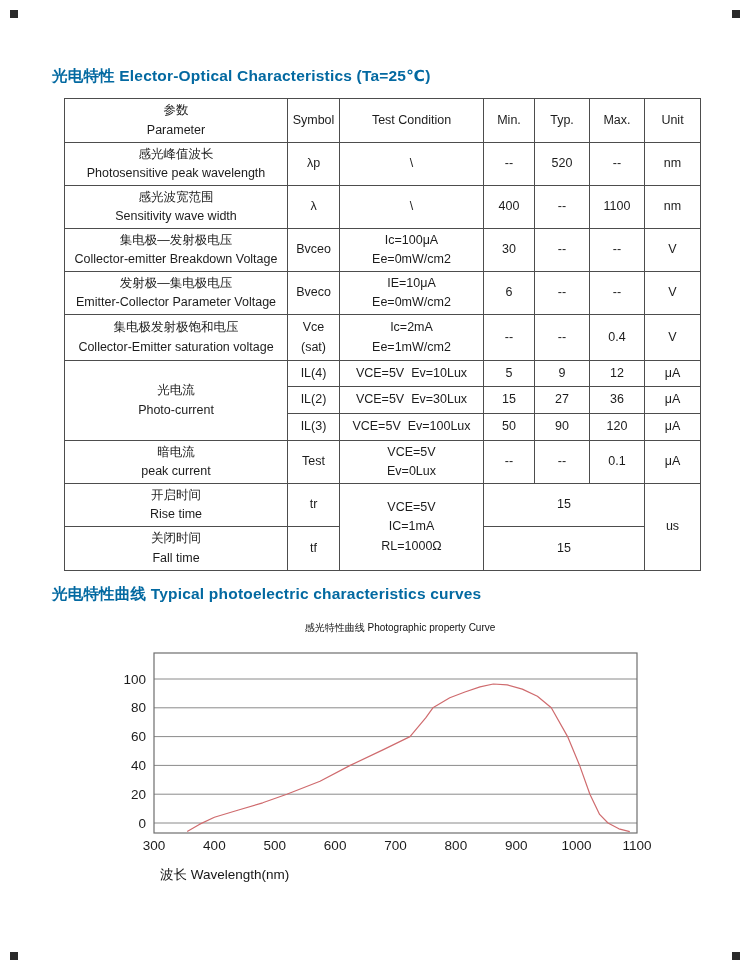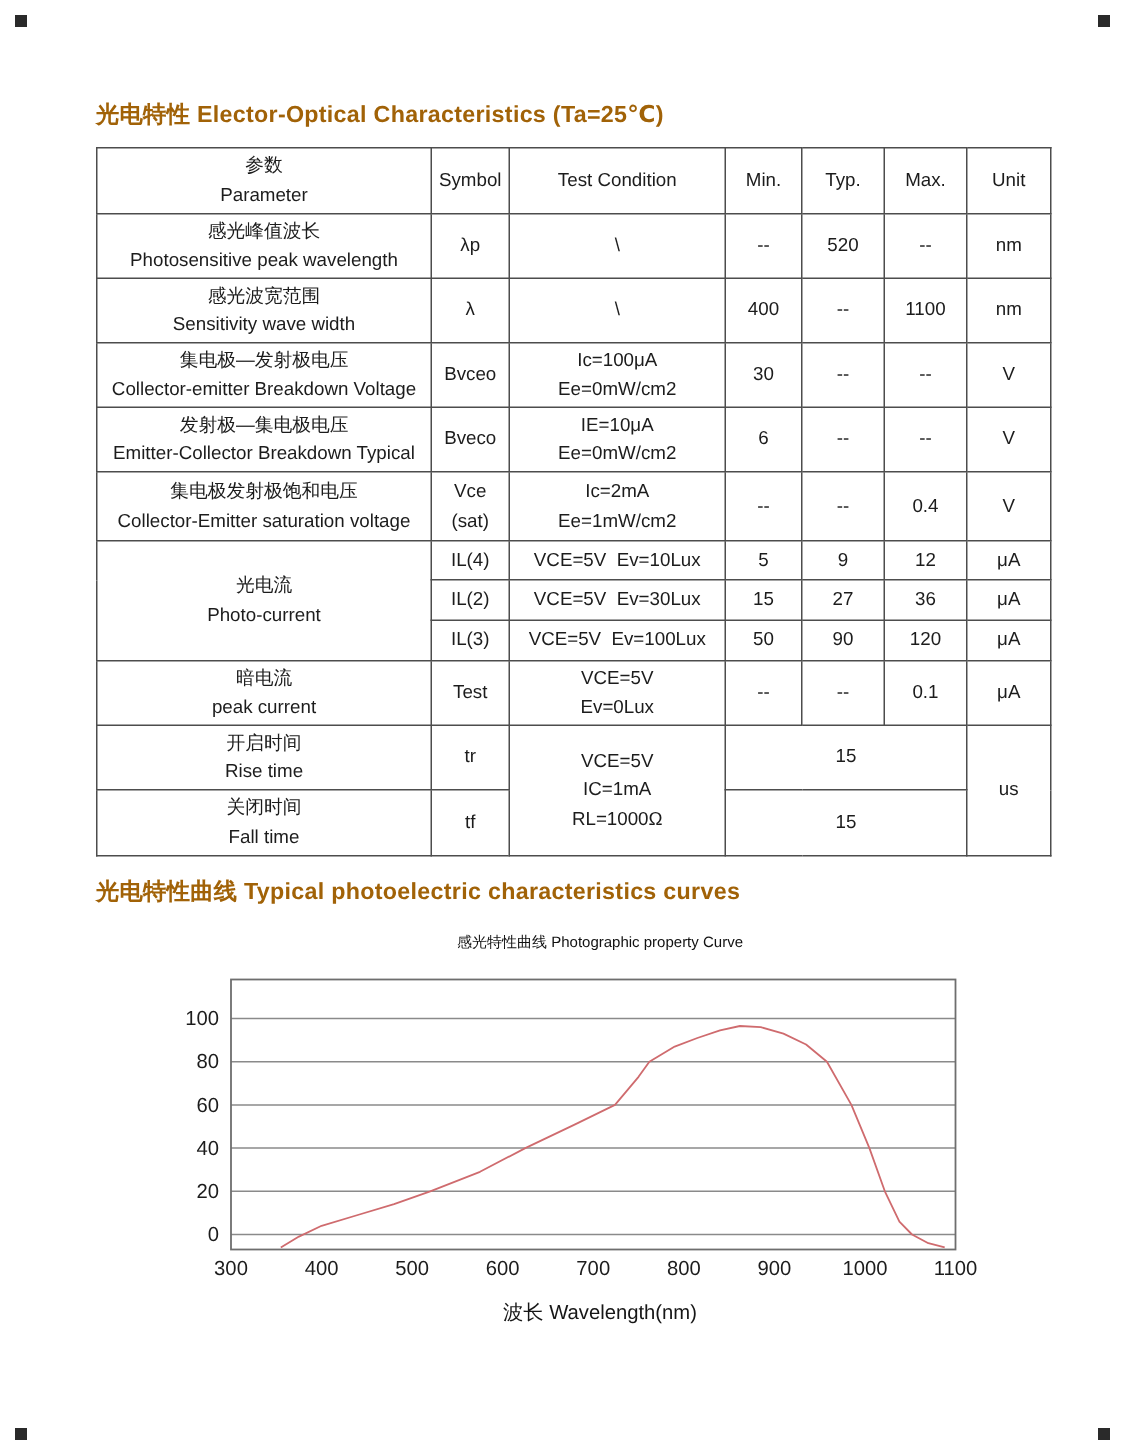--- a/index.html
+++ b/index.html
@@ -8,22 +8,22 @@
     font-family:"Liberation Sans","DejaVu Sans",sans-serif;color:#1a1a1a;
     overflow:hidden;
   }
   .corner{position:absolute;width:8px;height:8px;background:#2a2a2a;}
   .c-tl{left:10px;top:10px;}
   .c-tr{left:732px;top:10px;}
   .c-bl{left:10px;top:952px;}
   .c-br{left:732px;top:952px;}
 
   .sec-title{
-    position:absolute;left:64px;font-size:15.5px;font-weight:bold;
-    letter-spacing:0.2px;white-space:nowrap;color:#a16207;
+    position:absolute;left:52px;font-size:15.5px;font-weight:bold;
+    letter-spacing:0.2px;white-space:nowrap;color:#0369a1;
   }
   #title1{top:66px;}
   #title2{top:584px;text-align:right;}
 
   table.eo{
     position:absolute;left:64px;top:98px;width:636px;
     border-collapse:collapse;table-layout:fixed;
   }
   table.eo td{
     border:1px solid #4d4d4d;text-align:center;vertical-align:middle;
@@ -34,21 +34,21 @@
   tr.h26{height:26px;} tr.h27{height:27px;margin-left:36px;}
 
   .chart-title{
     position:absolute;left:160px;top:621px;width:480px;text-align:center;
     font-size:10px;color:#111;white-space:nowrap;
   }
   .ylabel{
     position:absolute;left:118px;top:744px;width:0;height:0;overflow:visible;
   }
   .xlabel{
-    position:absolute;left:160px;top:866px;width:480px;text-align:center;
+    position:absolute;left:160px;top:866px;width:480px;text-align:left;
     font-size:13.5px;color:#161616;white-space:nowrap;
   }
   #plot-svg{position:absolute;left:90px;top:640px;}
 </style>
 </head>
 <body>
 
 <div class="corner c-tl"></div>
 <div class="corner c-tr"></div>
 <div class="corner c-bl"></div>
@@ -103,21 +103,21 @@
       <td>Bvceo</td>
       <td>Ic=100μA
 Ee=0mW/cm2</td>
       <td>30</td>
       <td>--</td>
       <td>--</td>
       <td>V</td>
     </tr>
     <tr class="h43">
       <td>发射极—集电极电压
-Emitter-Collector Breakdown Typical</td>
+Emitter-Collector Parameter Voltage</td>
       <td>Bveco</td>
       <td>IE=10μA
 Ee=0mW/cm2</td>
       <td>6</td>
       <td>--</td>
       <td>--</td>
       <td>V</td>
     </tr>
     <tr class="h46">
       <td>集电极发射极饱和电压

